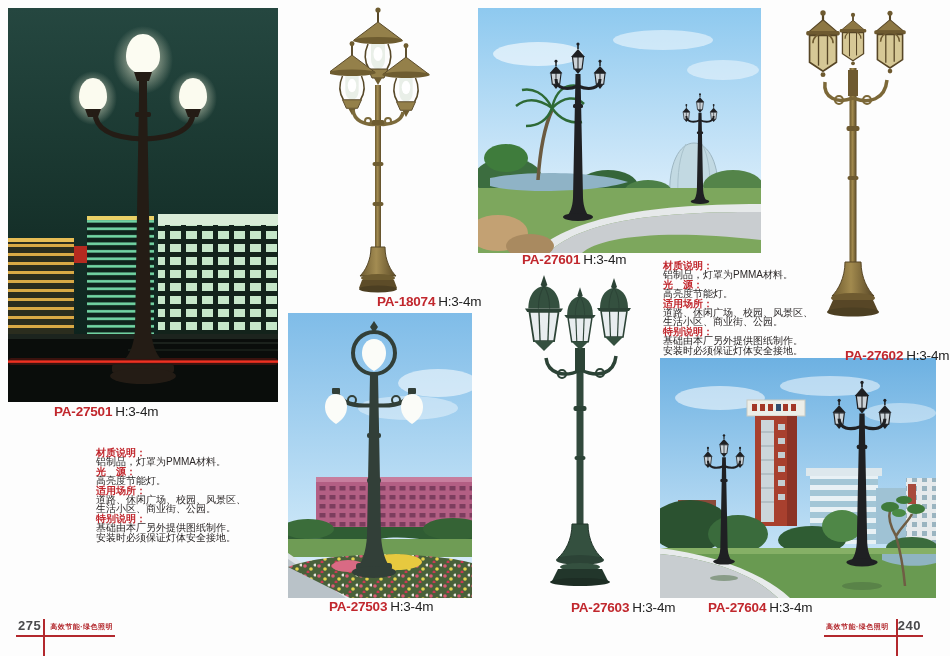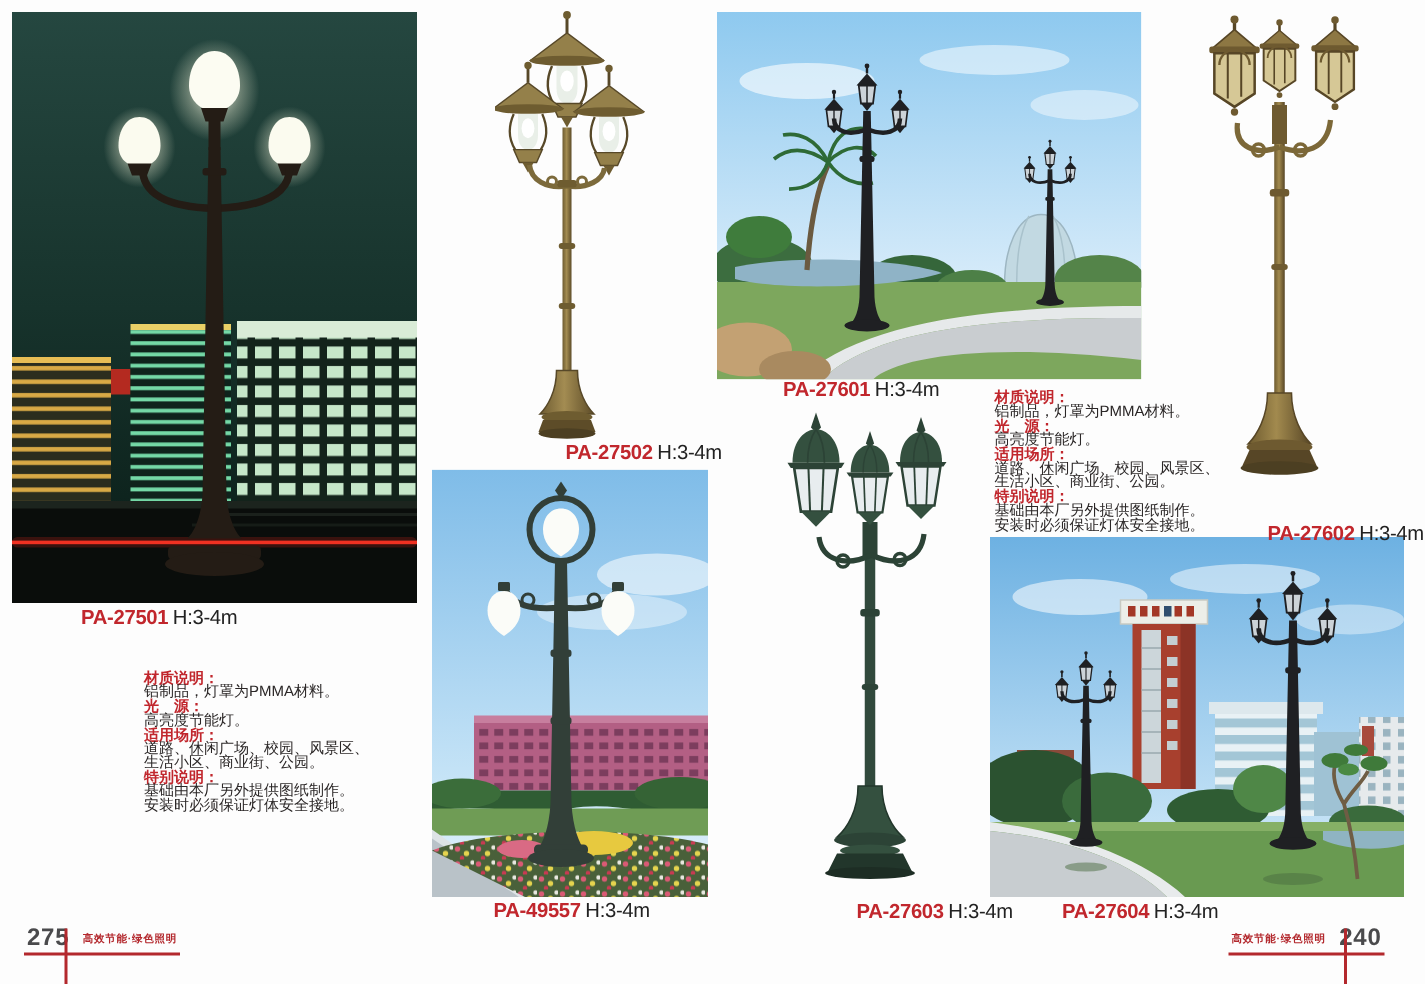--- a/index.html
+++ b/index.html
@@ -17,21 +17,21 @@
   .plabel .size{color:#222;font-weight:normal;margin-left:3px;}
   
   .spec{position:absolute;width:170px;}
   .spec p{margin:0;font-size:10px;line-height:9.4px;color:#2b2727;white-space:nowrap;}
   .spec p.sl{color:var(--accent);font-weight:bold;}
   
   .footer{position:absolute;top:620px;display:flex;align-items:flex-start;gap:9px;
           border-bottom:2px solid var(--footer-red);padding:0 2px 3px 2px;}
   .fl{left:16px;}
   .fr{right:27px;}
-  .pgnum{font-size:16px;font-weight:bold;color:#4a4a4c;line-height:12px;letter-spacing:.5px;}
+  .pgnum{font-size:13px;font-weight:bold;color:#4a4a4c;line-height:12px;letter-spacing:.5px;}
   .slogan{font-size:7px;font-weight:bold;color:var(--footer-red);line-height:8px;margin-top:3px;letter-spacing:.5px;}
   .vrule{position:absolute;top:-1px;width:2px;height:38px;background:var(--footer-red);}
   .fl .vrule{left:27px;}
   .fr .vrule{right:25px;}
 </style>
 </head>
 <body style="--accent: #c1272d; --footer-red: #b3282d;">
 
 <div class="photo" style="left:8px;top:8px;width:270px;height:394px">
 <svg viewBox="0 0 270 394" width="270" height="394">
@@ -394,24 +394,24 @@
   <ellipse cx="239" cy="155" rx="7" ry="4" fill="#4a8a44"></ellipse>
   <use href="#glamp" transform="translate(202,14) scale(1.04)"></use>
   <use href="#glamp" transform="translate(64,70) scale(.73)"></use>
 </svg>
 </div>
 
 <div class="plabel" style="left:8px;top:404px">
   <span class="code">PA-27501</span><span class="size">H:3-4m</span>
 </div>
 <div class="plabel" style="left:331px;top:294px">
-  <span class="code">PA-27502</span><span class="size">H:3-4m</span>
+  <span class="code">PA-18074</span><span class="size">H:3-4m</span>
 </div>
 <div class="plabel" style="left:283px;top:599px">
-  <span class="code">PA-49557</span><span class="size">H:3-4m</span>
+  <span class="code">PA-27503</span><span class="size">H:3-4m</span>
 </div>
 <div class="plabel" style="left:476px;top:252px">
   <span class="code">PA-27601</span><span class="size">H:3-4m</span>
 </div>
 <div class="plabel" style="left:799px;top:348px">
   <span class="code">PA-27602</span><span class="size">H:3-4m</span>
 </div>
 <div class="plabel" style="left:525px;top:600px">
   <span class="code">PA-27603</span><span class="size">H:3-4m</span>
 </div>

